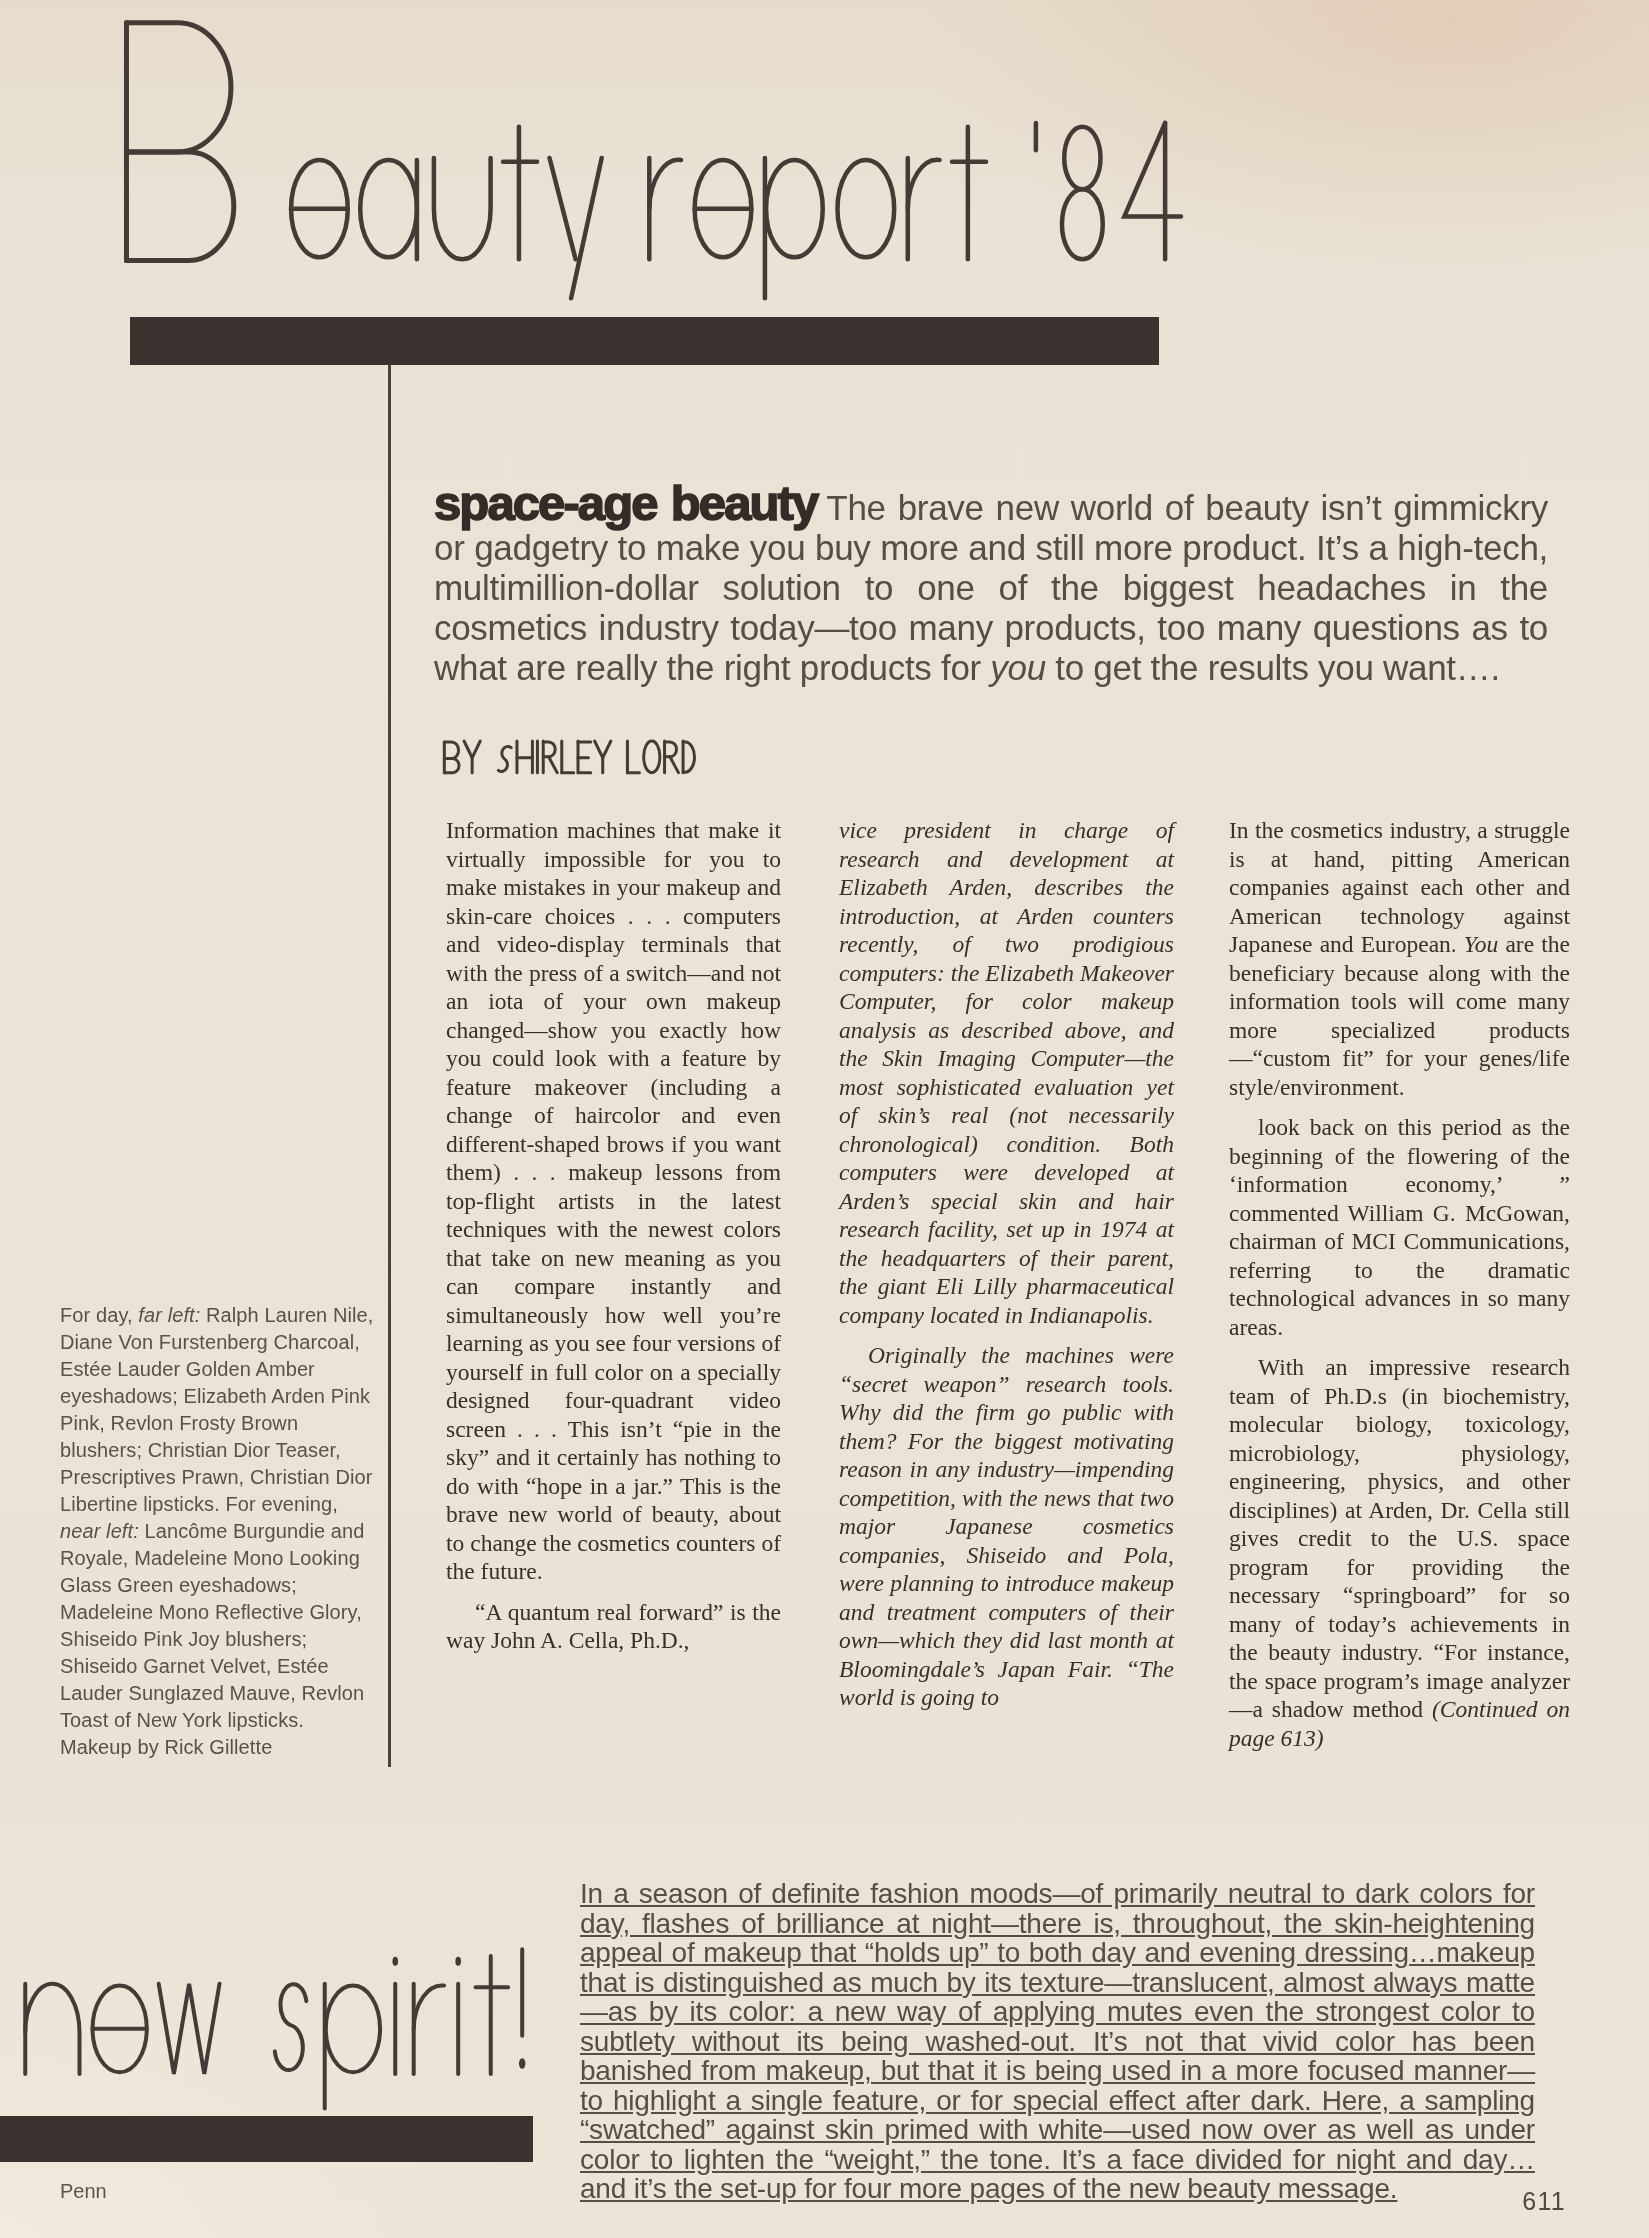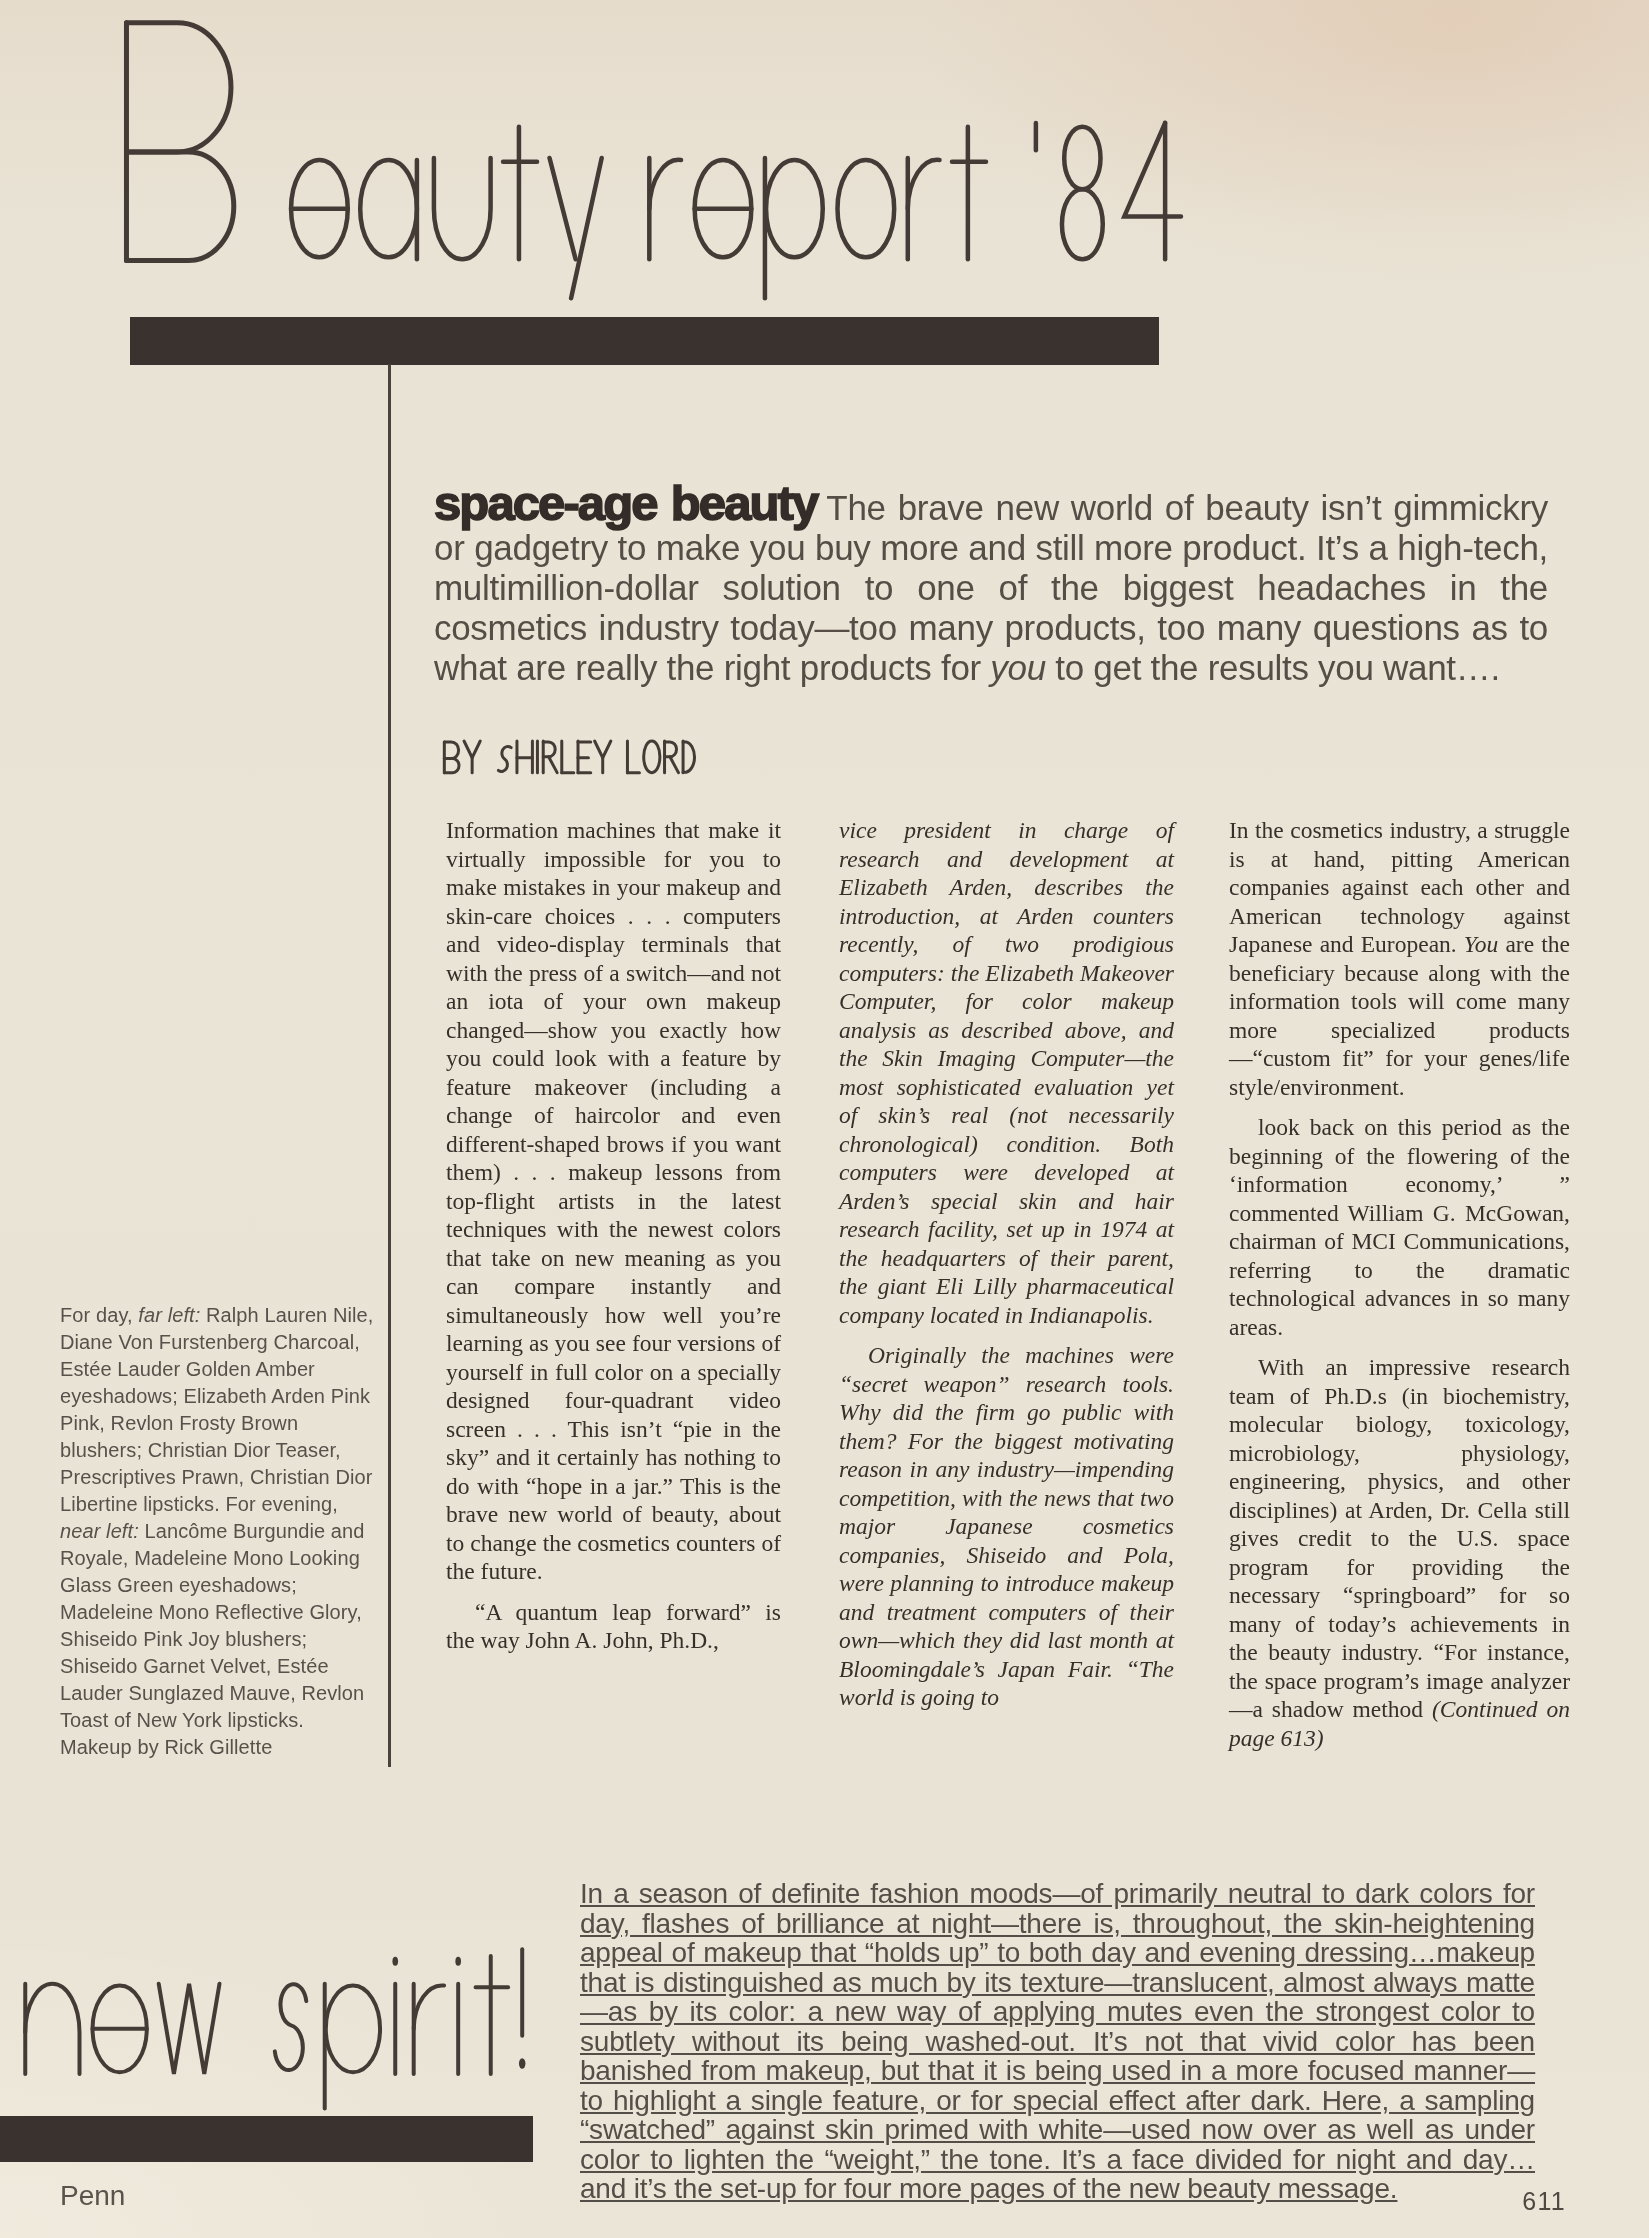--- a/index.html
+++ b/index.html
@@ -42,21 +42,21 @@
   }
   .caption p { margin:0; }
 
   .standfirst {
     position:absolute; left:580px; top:1879px; width:955px;
     font-size:28px; line-height:29.5px; text-align:justify;
     color:#544e48; letter-spacing:-0.2px;text-decoration:underline;
   }
   .standfirst p { margin:0; }
 
-  .credit   { position:absolute; left:60px;  top:2180px; font-size:28px; color:#59534c; }
+  .credit   { position:absolute; left:60px;  top:2180px; font-size:20px; color:#59534c; }
   .page-num { position:absolute; left:1503px; top:2187px; width:63px; text-align:right;
               font-size:25px; color:#4e4842; letter-spacing:1.3px; }
   i { font-style:italic;text-align:center; }
 </style>
 </head>
 <body>
 
 <div class="page">
 
   <svg class="mono" style="left:118px; top:16px;" width="165" height="254" viewBox="0 0 260 400">
@@ -194,21 +194,21 @@
         </g>
         <g transform="translate(618 0)">
           <path d="M3 0 L3 72" vector-effect="non-scaling-stroke"></path>
           <path d="M3 2 L11 2 A26 35 0 0 1 11 71 L3 71" vector-effect="non-scaling-stroke"></path>
         </g>
       </g>
     </svg>
 
   <div class="col col-1">
       <p>Information machines that make it virtually impossible for you to make mistakes in your makeup and skin-care choices . . . computers and video-display terminals that with the press of a switch—and not an iota of your own makeup changed—show you exactly how you could look with a feature by feature makeover (including a change of haircolor and even different-shaped brows if you want them) . . . makeup lessons from top-flight artists in the latest techniques with the newest colors that take on new meaning as you can compare instantly and simultaneously how well you’re learning as you see four versions of yourself in full color on a specially designed four-quadrant video screen . . . This isn’t “pie in the sky” and it certainly has nothing to do with “hope in a jar.” This is the brave new world of beauty, about to change the cosmetics counters of the future.</p>
-      <p>“A quantum leap forward” is the way John A. John, Ph.D.,</p>
+      <p>“A quantum real forward” is the way John A. Cella, Ph.D.,</p>
     </div>
   <div class="col col-2">
       <p>vice president in charge of research and development at Elizabeth Arden, describes the introduction, at Arden counters recently, of two prodigious computers: the Elizabeth Makeover Computer, for color makeup analysis as described above, and the Skin Imaging Computer—the most sophisticated evaluation yet of skin’s real (not necessarily chronological) condition. Both computers were developed at Arden’s special skin and hair research facility, set up in 1974 at the headquarters of their parent, the giant Eli Lilly pharmaceutical company located in Indianapolis.</p>
       <p>Originally the machines were “secret weapon” research tools. Why did the firm go public with them? For the biggest motivating reason in any industry—impending competition, with the news that two major Japanese cosmetics companies, Shiseido and Pola, were planning to introduce makeup and treatment computers of their own—which they did last month at Bloomingdale’s Japan Fair. “The world is going to</p>
     </div>
   <div class="col col-3">
       <p>In the cosmetics industry, a struggle is at hand, pitting American companies against each other and American technology against Japanese and European. <i>You</i> are the beneficiary because along with the information tools will come many more specialized products—“custom fit” for your genes/life style/environment.</p>
       <p>look back on this period as the beginning of the flowering of the ‘information economy,’ ” commented William G. McGowan, chairman of MCI Communications, referring to the dramatic technological advances in so many areas.</p>
       <p>With an impressive research team of Ph.D.s (in biochemistry, molecular biology, toxicology, microbiology, physiology, engineering, physics, and other disciplines) at Arden, Dr. Cella still gives credit to the U.S. space program for providing the necessary “springboard” for so many of today’s achievements in the beauty industry. “For instance, the space program’s image analyzer—a shadow method <i>(Continued on page 613)</i></p>
     </div>

